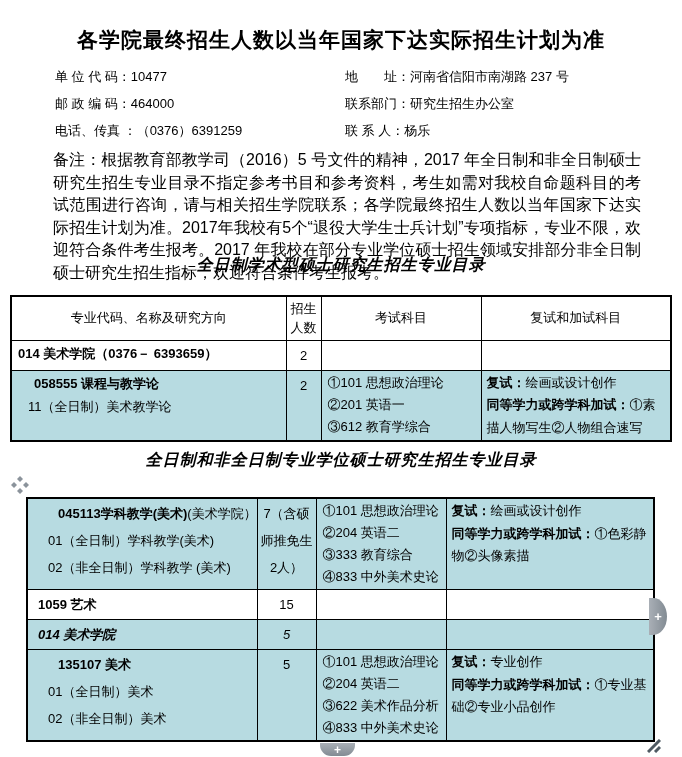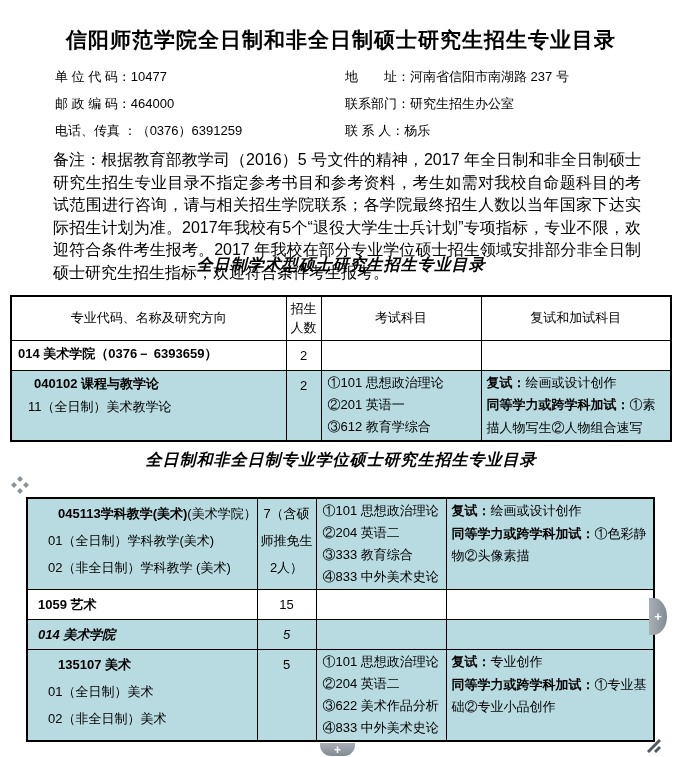--- a/index.html
+++ b/index.html
@@ -61,21 +61,21 @@
     display:flex; align-items:center; justify-content:center;
     color:#fff; font-size:12px; line-height:10px; font-weight:bold; cursor:pointer;
   }
   .resize-grip { position:absolute; left:647px; top:739px; width:14px; height:14px; cursor:nwse-resize; }
 </style>
 </head>
 <body>
 
 <div class="page">
 
-  <h1 class="doc-title">信阳师范学院全日制和非全日制硕士研究生招生专业目录</h1>
+  <h1 class="doc-title">各学院最终招生人数以当年国家下达实际招生计划为准</h1>
 
   <div class="info">
     <div class="info-row">
       <span class="info-left"><span>单 位 代 码：</span><span>10477</span></span>
       <span class="info-right"><span>地　　址：</span><span>河南省信阳市南湖路 237 号</span></span>
     </div>
     <div class="info-row">
       <span class="info-left"><span>邮 政 编 码：</span><span>464000</span></span>
       <span class="info-right"><span>联系部门：</span><span>研究生招生办公室</span></span>
     </div>
@@ -111,21 +111,21 @@
         <tr class="" style="height: 23px; border-radius: 8px;">
           <td class="col-name">
             <div class="cell-line" style="padding-left: 2px;"><span class="b">014 美术学院（0376－ 6393659）</span></div>
           </td>
           <td class="col-enroll">2</td>
           <td class="col-exam"></td>
           <td class="col-retest"></td>
         </tr>
         <tr class="hl " style="height: 64px;">
           <td class="col-name">
-            <div class="cell-line" style="padding-left: 18px;"><span class="b">040102 课程与教学论</span></div>
+            <div class="cell-line" style="padding-left: 18px;"><span class="b">058555 课程与教学论</span></div>
             <div class="cell-line" style="padding-left: 12px;"><span>11（全日制）美术教学论</span></div>
           </td>
           <td class="col-enroll">2</td>
           <td class="col-exam">
             <div class="cell-line">①101 思想政治理论</div>
             <div class="cell-line">②201 英语一</div>
             <div class="cell-line">③612 教育学综合</div>
           </td>
           <td class="col-retest">
             <div><span class="b">复试：</span><span>绘画或设计创作</span></div>

